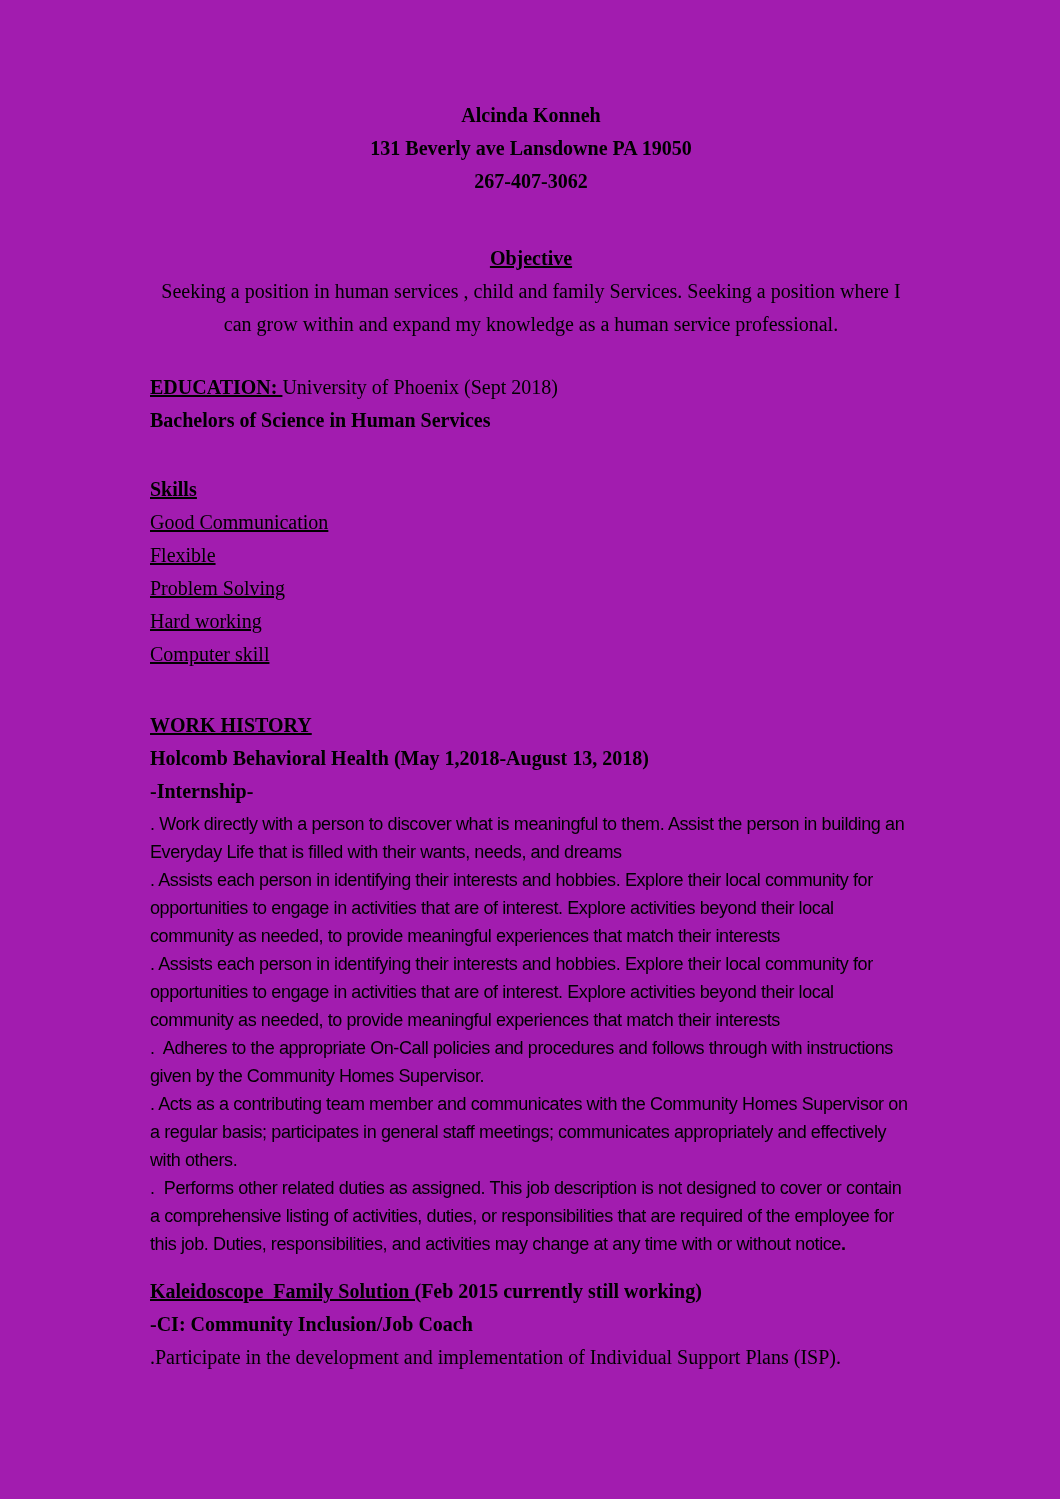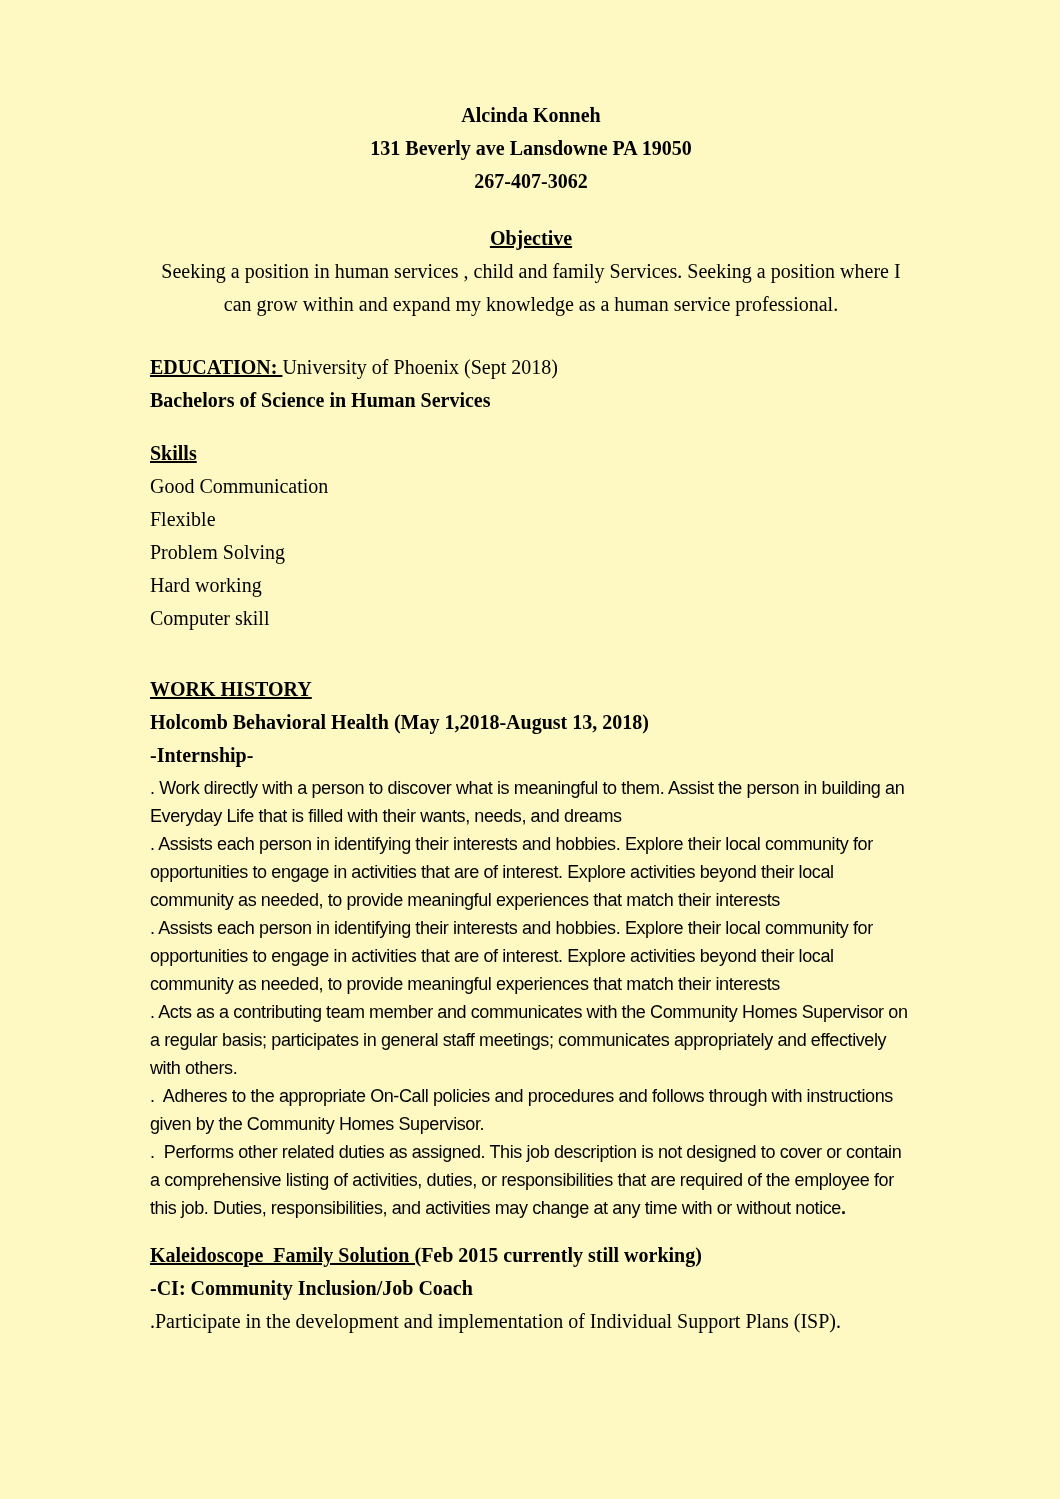--- a/index.html
+++ b/index.html
@@ -7,44 +7,44 @@
     margin: 0;
     padding: 0;
     background: #ffffff;
   }
   .page {
     position: relative;
     width: 1060px;
     height: 1499px;
     box-sizing: border-box;
     padding: 99px 148px 0 150px;
-    background: #fef9c3;
+    background: #a21caf;
     color: #000000;
     overflow: hidden;
   }
   p { margin: 0; }
 
   .serif {
     font-family: "Liberation Serif", serif;
     font-size: 20px;
     line-height: 33px;
   }
   .sans {
     font-family: "Liberation Sans", sans-serif;
     font-size: 18px;
     line-height: 28px;
     letter-spacing: -0.4px;
   }
   .center { text-align: center; }
   .bold { font-weight: bold; }
   .u { text-decoration: underline; }
 
-  .objective { margin-top: 24px; }
+  .objective { margin-top: 44px; }
   .education { margin-top: 30px; }
-  .skills    { margin-top: 20px; }
+  .skills    { margin-top: 36px; text-decoration: underline; }
   .work      { margin-top: 38px; }
   .duties    { margin-top: 2px; }
   .job2-heading { margin-top: 17px; }
 </style>
 </head>
 <body>
 
 <div class="page">
 
   <header class="serif center bold">
@@ -75,22 +75,22 @@
   <section class="work">
     <p class="serif bold u">WORK HISTORY</p>
 
     <p class="serif bold">Holcomb Behavioral Health (May 1,2018-August 13, 2018)</p>
     <p class="serif bold">-Internship-</p>
 
     <div class="sans duties">
       <p>. Work directly with a person to discover what is meaningful to them. Assist the person in building an Everyday Life that is filled with their wants, needs, and dreams</p>
       <p>. Assists each person in identifying their interests and hobbies. Explore their local community for opportunities to engage in activities that are of interest. Explore activities beyond their local community as needed, to provide meaningful experiences that match their interests</p>
       <p>. Assists each person in identifying their interests and hobbies. Explore their local community for opportunities to engage in activities that are of interest. Explore activities beyond their local community as needed, to provide meaningful experiences that match their interests</p>
+      <p>.&nbsp; Adheres to the appropriate On-Call policies and procedures and follows through with instructions given by the Community Homes Supervisor.</p>
       <p>. Acts as a contributing team member and communicates with the Community Homes Supervisor on a regular basis; participates in general staff meetings; communicates appropriately and effectively with others.</p>
-      <p>.&nbsp; Adheres to the appropriate On-Call policies and procedures and follows through with instructions given by the Community Homes Supervisor.</p>
       <p><span>.&nbsp; Performs other related duties as assigned. This job description is not designed to cover or contain a comprehensive listing of activities, duties, or responsibilities that are required of the employee for this job. Duties, responsibilities, and activities may change at any time with or without notice</span><span class="bold">.</span></p>
     </div>
 
     <p class="serif bold job2-heading"><span class="u">Kaleidoscope&nbsp; Family Solution (</span><span>Feb 2015 currently still working)</span></p>
     <p class="serif bold">-CI: Community Inclusion/Job Coach</p>
     <p class="serif">.Participate in the development and implementation of Individual Support Plans (ISP).</p>
   </section>
 
 </div>
 

